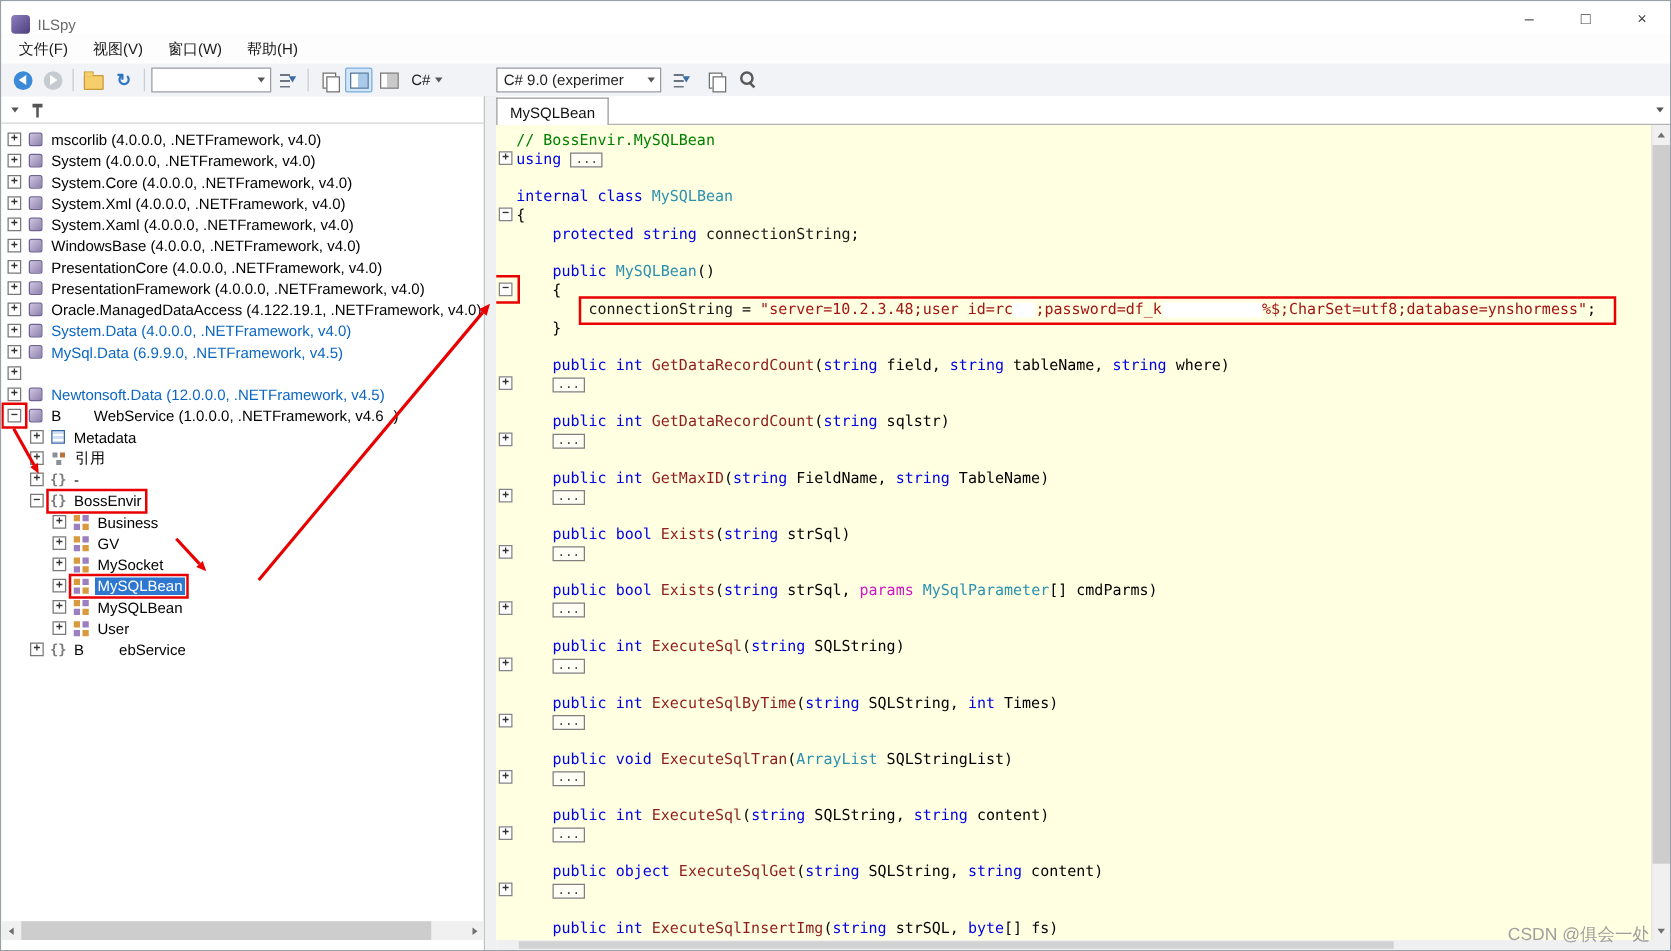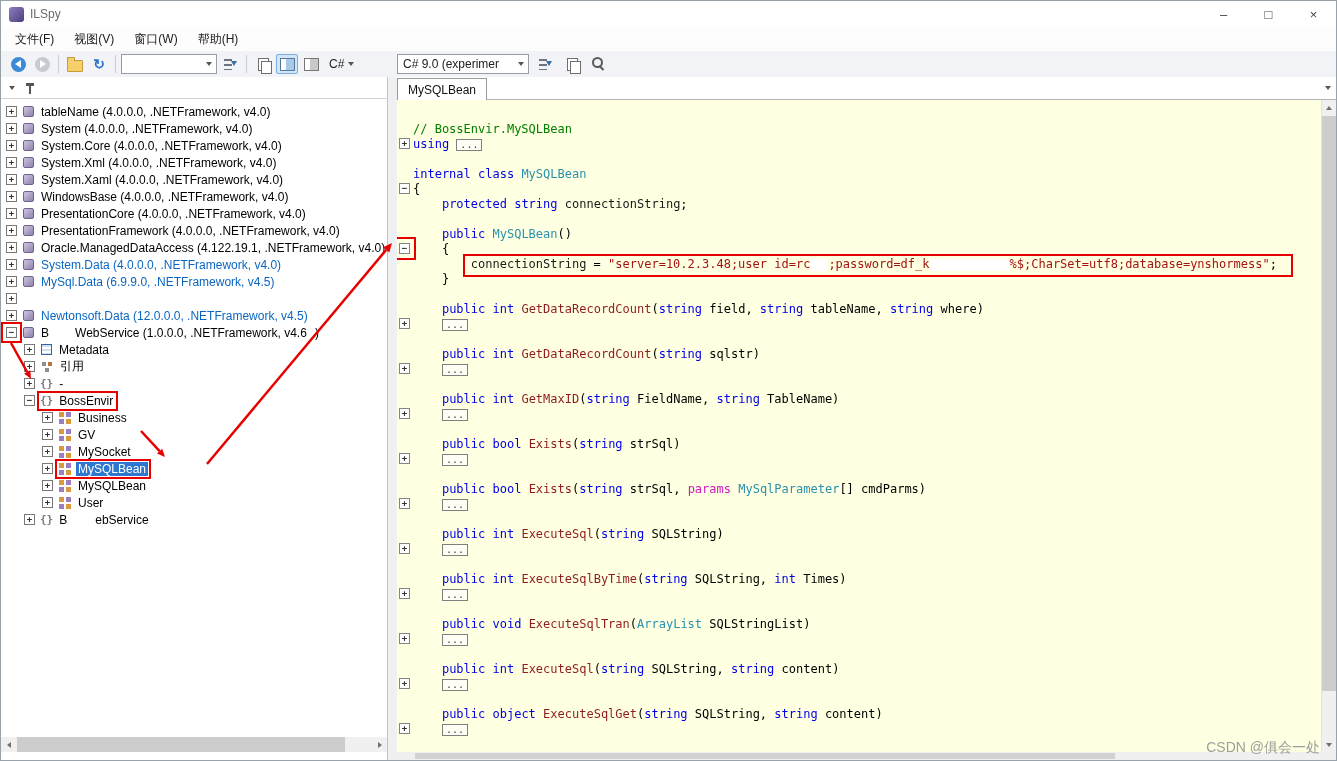--- a/index.html
+++ b/index.html
@@ -1,20 +1,20 @@
 <!DOCTYPE html>
 <html style="--code-bg: #ffffe1; --kw: #0000e6; --ty: #2b91af; --str: #a31515; --com: #008000; --m: #8f1d1d; --pr: #d316c2; --link: #0a66c2; --sel: #2e77d0; --red: #e80000;"><head>
 <meta charset="utf-8">
 <style>
   html,body{margin:0;padding:0;background:#fff}
   .win{position:relative;width:1337px;height:761px;border:1px solid #98a0a8;box-sizing:border-box;
        font-family:"Liberation Sans",sans-serif;font-size:12px;background:#fff;overflow:hidden}
 
   
-  .titlebar{height:26px;display:flex;align-items:center;padding-left:8px;background:#fff}
+  .titlebar{height:26px;display:flex;align-items:flex-end;padding-left:8px;background:#fff}
   .applogo{width:15px;height:15px;margin-right:6px;border-radius:3px;background:linear-gradient(135deg,#8d7ec0,#4d3f7d);flex:none}
   .apptitle{color:#6b6b6b}
   .wbtns{margin-left:auto;display:flex;height:100%}
   .wbtn{width:45px;display:flex;align-items:center;justify-content:center;color:#444;font-size:13px;cursor:default}
 
   
   .menubar{height:24px;display:flex;align-items:center;padding-left:4px;background:#fdfdfd}
   .mitem{padding:3px 10px;color:#1a1a1a}
 
   
@@ -89,21 +89,21 @@
 
   .splitter{width:9px;flex:none;background:#eef0f2}
 
   
   .rightpanel{flex:1;display:flex;flex-direction:column;position:relative;min-width:0;background:#fff}
   .tabstrip{height:22px;flex:none;border-bottom:1px solid #b5b5b5;display:flex;align-items:flex-end;background:#fff;position:relative}
   .tab{height:21px;display:flex;align-items:center;padding:0 10px;border:1px solid #9a9a9a;border-bottom:none;
        background:#fff;margin-bottom:-1px;position:relative;z-index:2;color:#111}
   .taboverflow{position:absolute;right:5px;top:9px}
   .codewrap{flex:1;position:relative;min-height:0;background:var(--code-bg,#ffffe1)}
-  .code{position:absolute;left:0;top:0;right:15px;bottom:0;overflow:hidden;padding-top:22px;
+  .code{position:absolute;left:0;top:0;right:15px;bottom:0;overflow:hidden;padding-top:5px;
         font:12px/15px "DejaVu Sans Mono",monospace}
   .cline{display:flex;height:15px;position:relative;white-space:pre}
   .fold{width:11px;height:11px;margin:1px 3px 0 2px;flex:none;box-sizing:border-box;
         font:bold 9px/9px "DejaVu Sans Mono",monospace;display:flex;align-items:center;justify-content:center;color:#333}
   .fbox{border:1px solid #848484;background:#fff}
   .cline.redfold .fold{outline:2px solid var(--red,#e80000);outline-offset:4px}
   .cline.redline::after{content:"";position:absolute;left:66px;top:-3px;width:826px;height:19px;
         border:2px solid var(--red,#e80000);pointer-events:none}
   .ctext{white-space:pre}
   .cbox{display:inline-block;border:1px solid #7f7f7f;background:#fffef5;color:#444;
@@ -216,21 +216,21 @@
     <div class="leftpanel">
       <div class="phead">
         <span class="td"></span>
         <span class="pin"></span>
       </div>
       <div class="tree" id="tree">
           <div class="trow" style="padding-left: 5px;">
             <span class="exp">+</span>
             <span class="twrap">
               <span class="ticon i-asm"></span>
-              <span class="tlabel">tableName (4.0.0.0, .NETFramework, v4.0)</span>
+              <span class="tlabel">mscorlib (4.0.0.0, .NETFramework, v4.0)</span>
             </span>
           </div>
           <div class="trow" style="padding-left: 5px;">
             <span class="exp">+</span>
             <span class="twrap">
               <span class="ticon i-asm"></span>
               <span class="tlabel">System (4.0.0.0, .NETFramework, v4.0)</span>
             </span>
           </div>
           <div class="trow" style="padding-left: 5px;">

